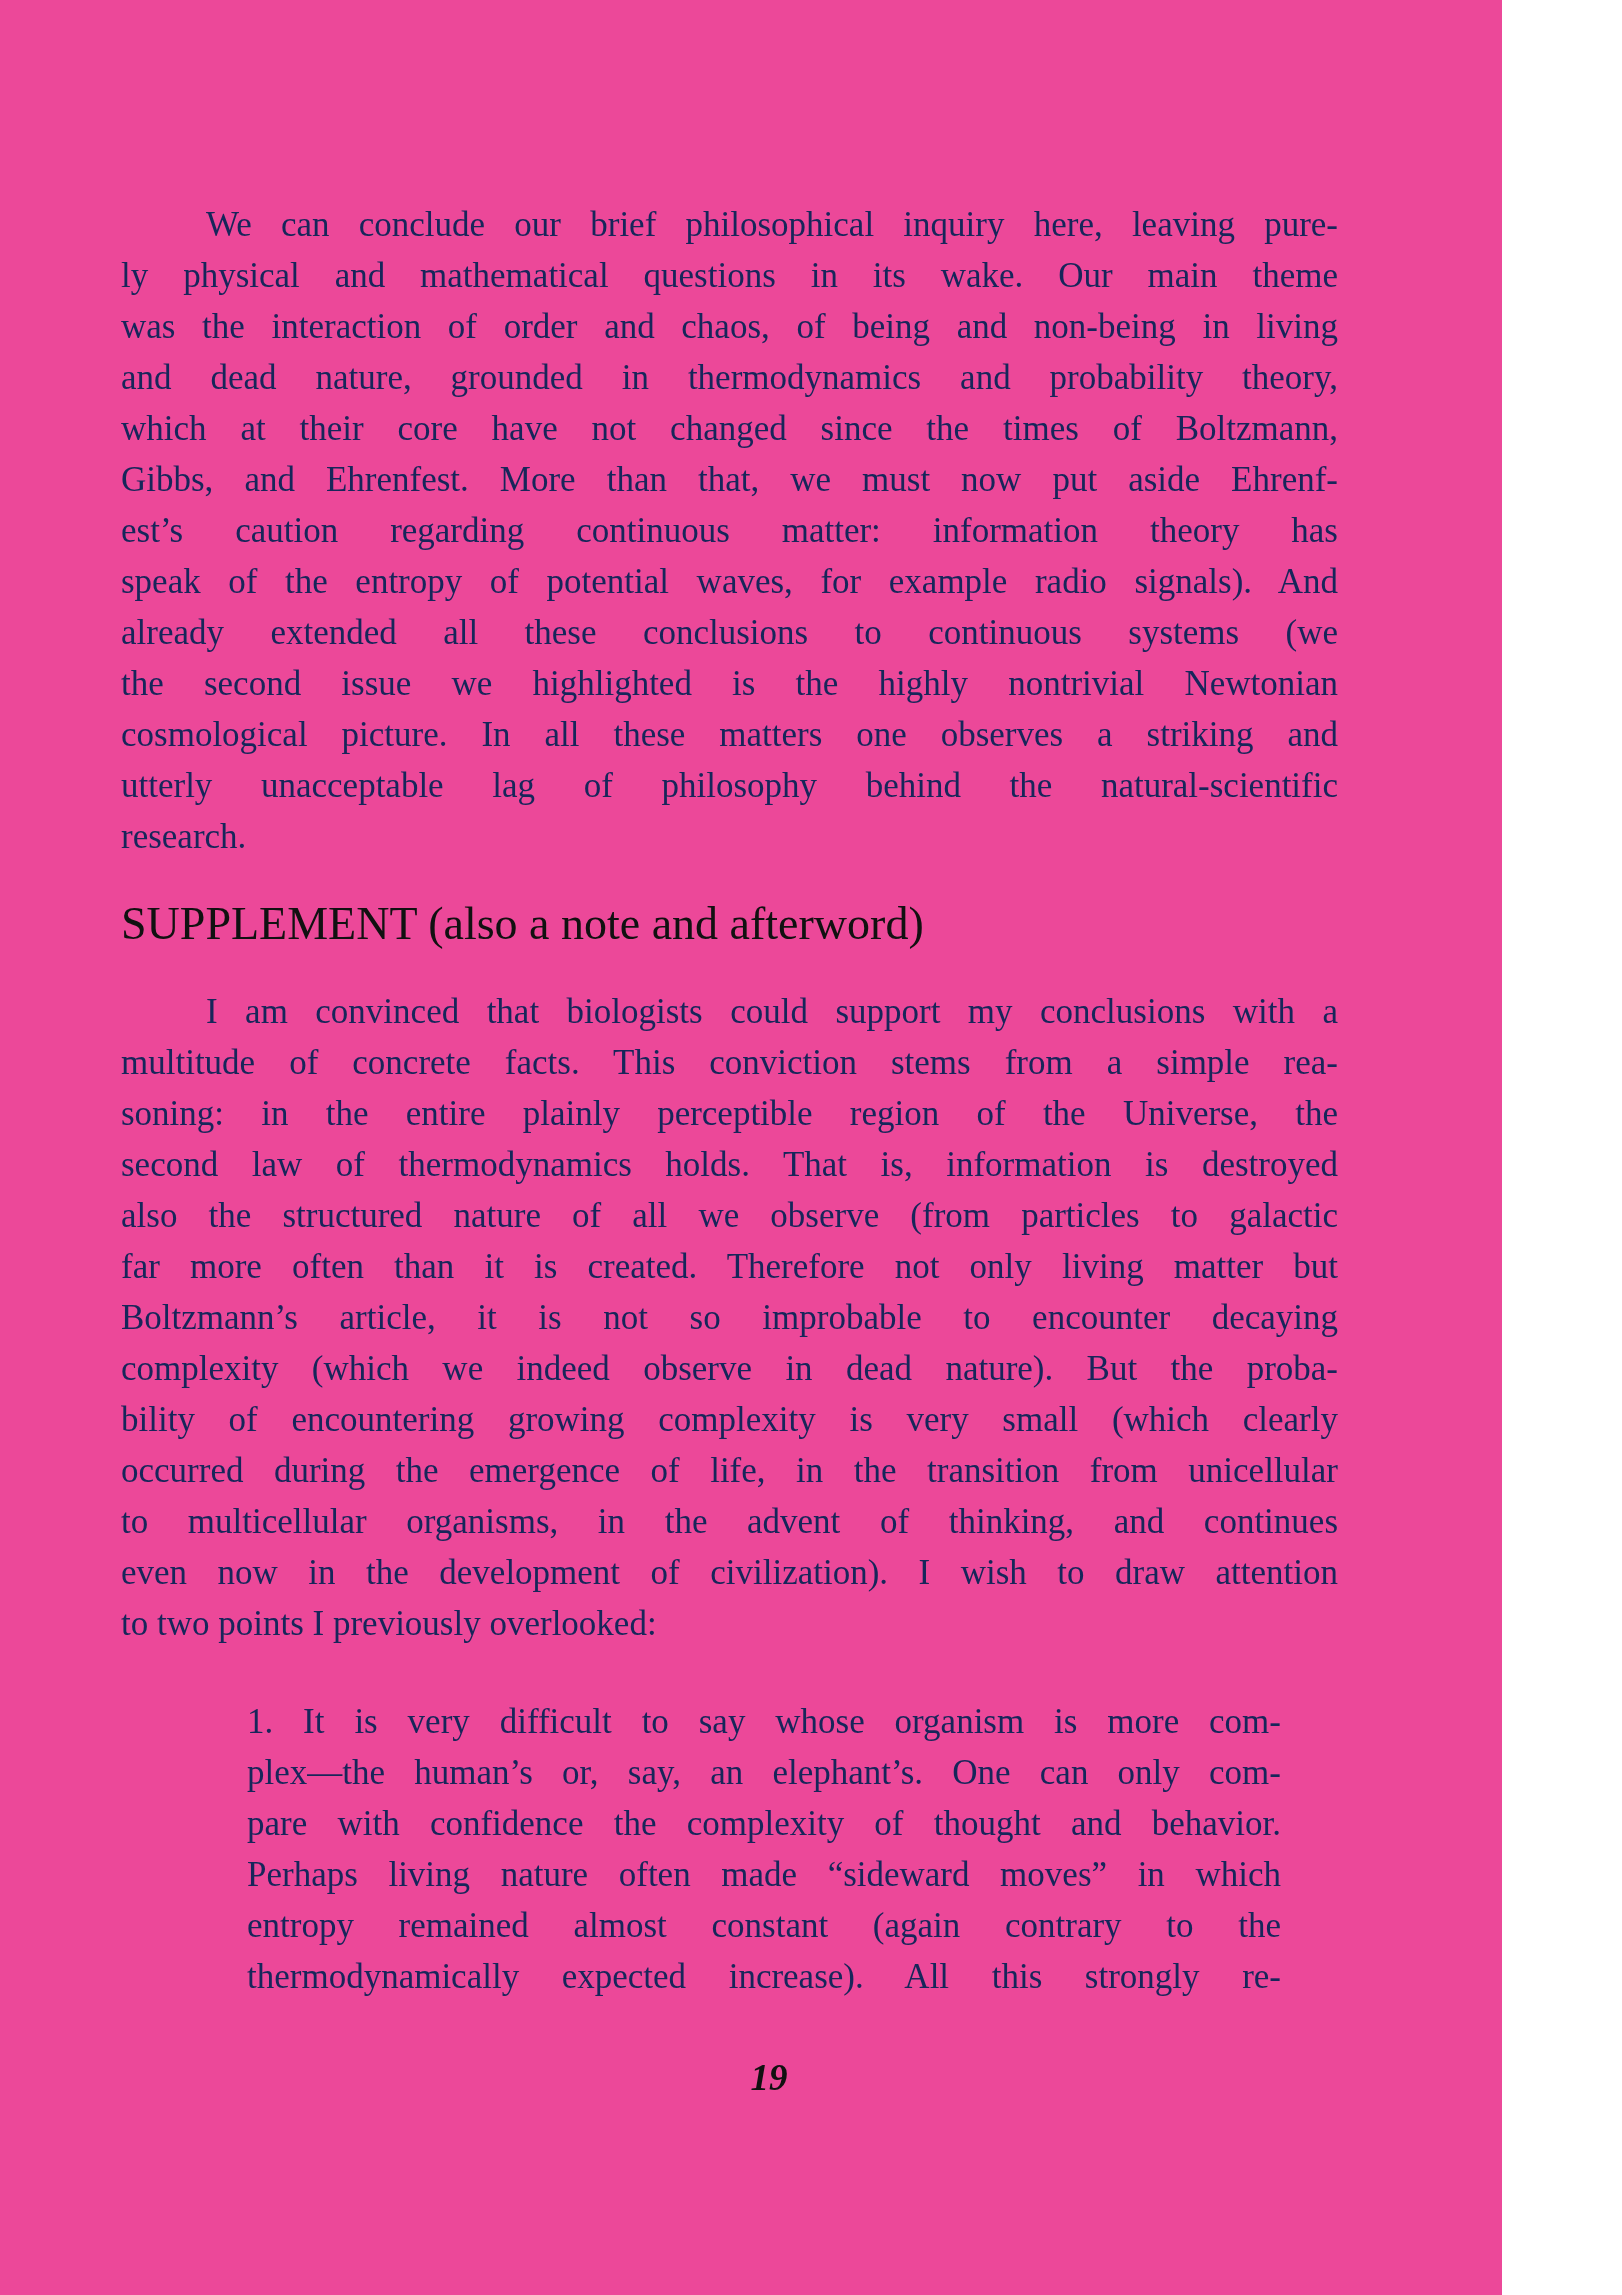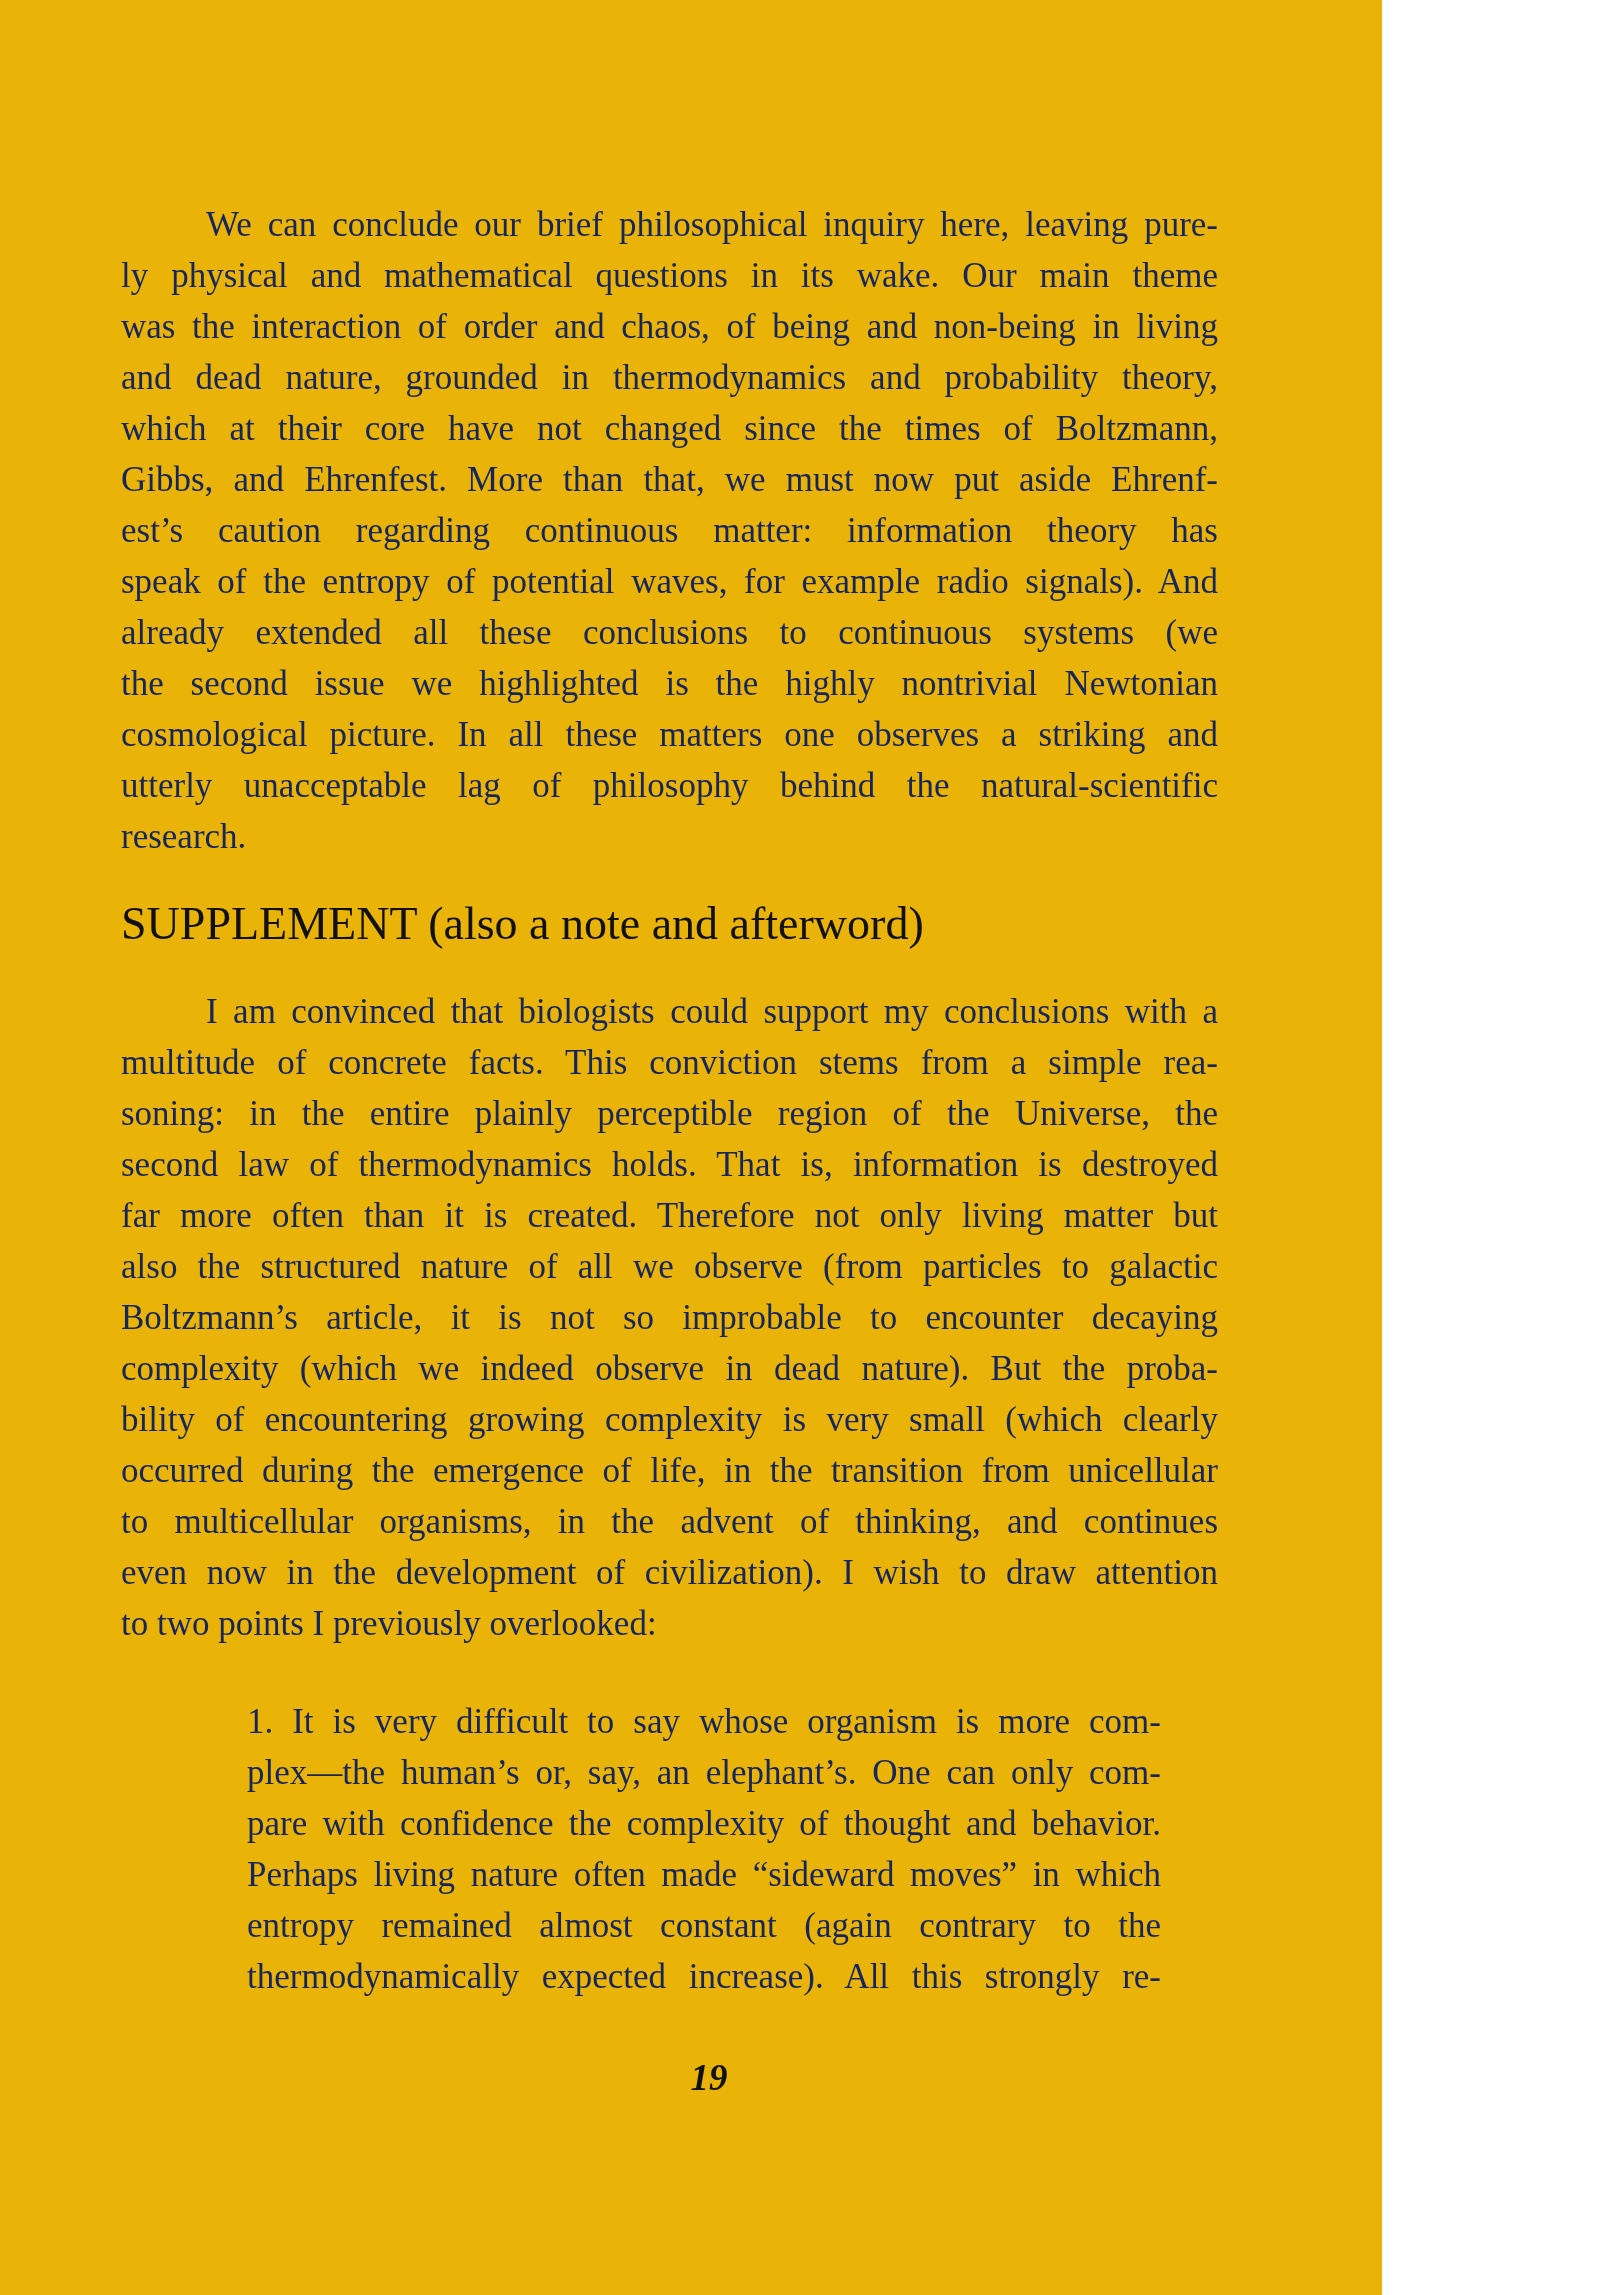--- a/index.html
+++ b/index.html
@@ -1,20 +1,20 @@
 <!DOCTYPE html>
 <html style="font-size:10.5px"><head>
 <meta charset="utf-8">
 <style>
   html, body { margin: 0; padding: 0; background: #ffffff; }
   .page {
     position: relative;
-    width: 1382px;
+    width: 1502px;
     height: 2295px;
-    background: #eab308;
+    background: #ec4899;
     box-sizing: border-box;
     padding-top: 199px;
     font-family: "Liberation Serif", "DejaVu Serif", serif;
     color: #17265a;
     overflow: hidden;
   }
   .col {
     margin-left: 121px;
     margin-right: 164px;
     font-size: 35px;
@@ -72,22 +72,22 @@
         <div class="line plain-last">research.</div>
       </div>
 
     <div class="heading">SUPPLEMENT (also a note and afterword)</div>
 
     <div class="para2">
         <div class="line indent">I am convinced that biologists could support my conclusions with a</div>
         <div class="line">multitude of concrete facts. This conviction stems from a simple rea-</div>
         <div class="line">soning: in the entire plainly perceptible region of the Universe, the</div>
         <div class="line">second law of thermodynamics holds. That is, information is destroyed</div>
+        <div class="line">also the structured nature of all we observe (from particles to galactic</div>
         <div class="line">far more often than it is created. Therefore not only living matter but</div>
-        <div class="line">also the structured nature of all we observe (from particles to galactic</div>
         <div class="line">Boltzmann’s article, it is not so improbable to encounter decaying</div>
         <div class="line">complexity (which we indeed observe in dead nature). But the proba-</div>
         <div class="line">bility of encountering growing complexity is very small (which clearly</div>
         <div class="line">occurred during the emergence of life, in the transition from unicellular</div>
         <div class="line">to multicellular organisms, in the advent of thinking, and continues</div>
         <div class="line">even now in the development of civilization). I wish to draw attention</div>
         <div class="line plain-last">to two points I previously overlooked:</div>
       </div>
 
     <div class="list1">

